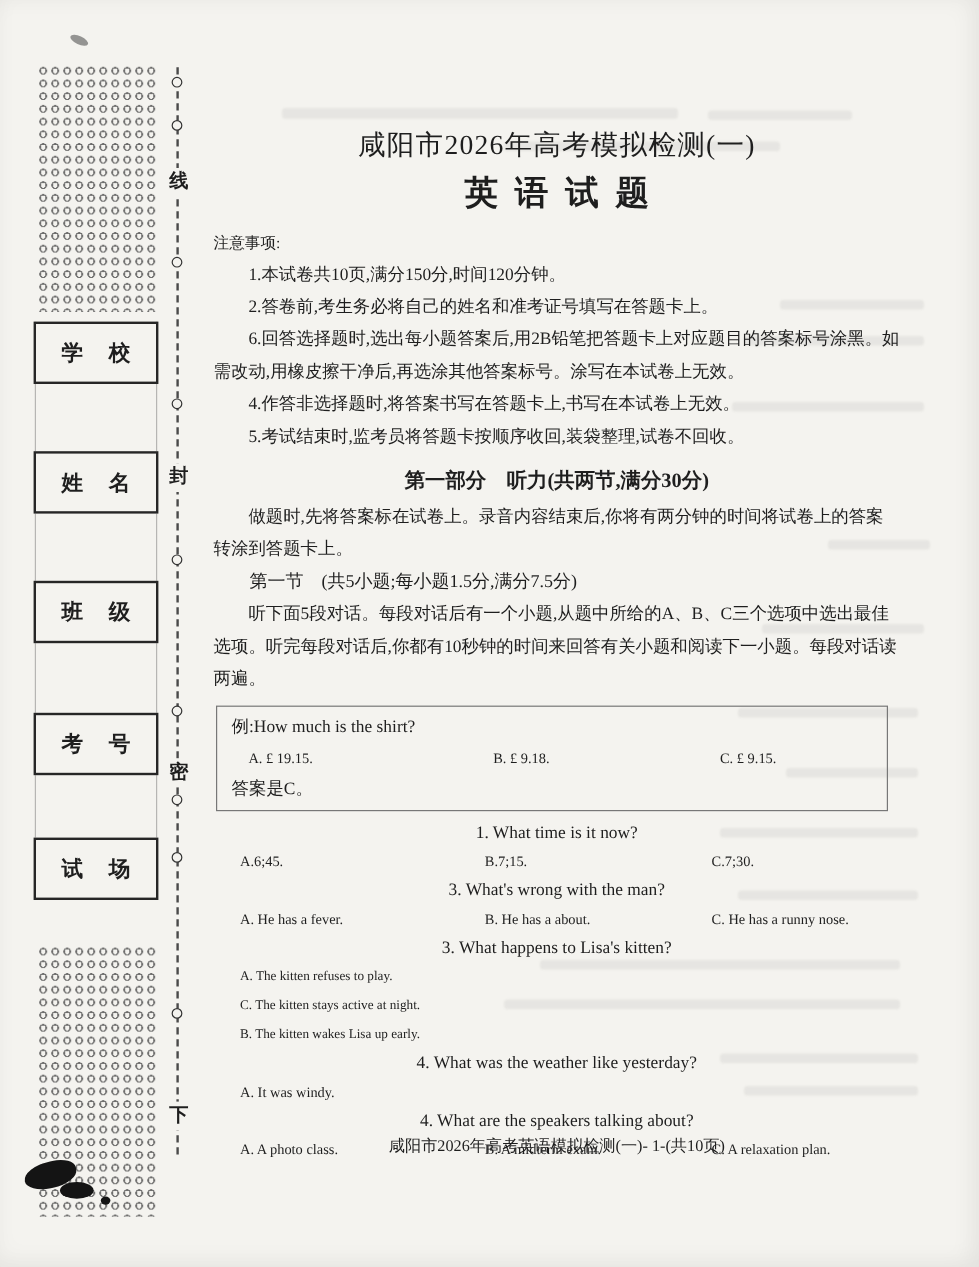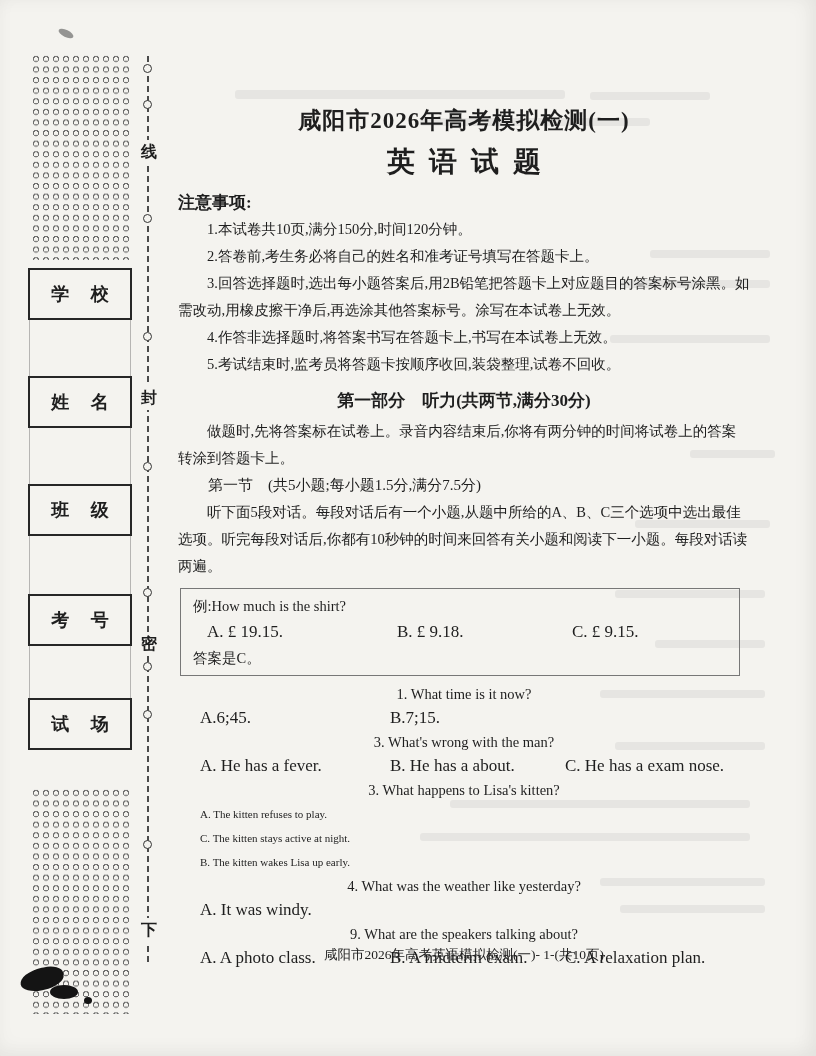--- a/index.html
+++ b/index.html
@@ -19,28 +19,28 @@
   .vline { position:absolute; width:1px; background:rgba(40,40,40,.3); top:268px; height:482px; z-index:1; }
   .fieldbox { position:absolute; left:28px; width:104px; height:52px; border:2px solid #262626;
      background:var(--paper); display:flex; align-items:center; justify-content:space-evenly;
      font-size:18px; font-weight:bold; z-index:1; }
   .seal { position:absolute; left:147px; top:56px; height:906px; width:0; border-left:2px dashed #4a4a4a; z-index:1; }
   .seal .o { position:absolute; left:-6px; width:9px; height:9px; border:1.5px solid #333;
      border-radius:50%; background:var(--paper); }
   .seal .ch { position:absolute; left:-11px; width:22px; text-align:center; background:var(--paper);
      font-size:16px; font-weight:bold; padding:4px 0; line-height:1; }
   .content { position:absolute; left:170px; top:0; width:580px; padding-left:8px; z-index:2; }
-  .title { margin:108px 0 0; text-align:center; font-size:23px; font-weight:bold; letter-spacing:1px; line-height:26px; }
+  .title { margin:108px 0 0; text-align:center; font-size:23px; font-weight:normal; letter-spacing:1px; line-height:26px; }
   .subtitle { margin:12px 0 0; text-align:center; font-size:28px; font-weight:bold; letter-spacing:14px; text-indent:14px; line-height:32px; }
-  .notice-h { margin-top:12px; font-size:17px; font-weight:bold; line-height:26px; }
+  .notice-h { margin-top:12px; font-size:13px; font-weight:normal; line-height:26px; }
   .note, .para { margin:0; font-size:14.5px; line-height:27px; text-indent:2em; }
   .part-h { margin:8px 0 2px; text-align:center; font-size:17px; font-weight:bold; line-height:30px; }
   .sec-h { font-size:15px; font-weight:normal; line-height:27px; text-indent:2em; }
   .example { margin:8px 0 6px 2px; width:560px; border:1px solid #777; padding:4px 12px; font-size:14.5px; line-height:26px; }
-  .optrow { display:flex; padding-left:22px; font-size:17px; line-height:24px; }
+  .optrow { display:flex; padding-left:22px; font-size:12px; line-height:24px;gap:14px; }
   .example .optrow { padding-left:14px; line-height:26px; }
   .optrow .o1 { width:190px; } .optrow .o2 { width:175px; } .optrow .o3 { flex:1; }
   .q { font-size:14.5px; line-height:24px;text-align:center; }
   .opt-stack > div { padding-left:22px; font-size:11px; line-height:24px; }
   .footer { position:absolute; left:170px; top:946px; width:588px; text-align:center; font-size:13.5px; z-index:2; }
   .smudge { position:absolute; background:#141414; z-index:3; }
 </style>
 </head>
 <body>
 
@@ -108,21 +108,21 @@
     <span class="ch" style="top:862px">下</span>
   </div>
 
   <div class="content">
     <h1 class="title">咸阳市2026年高考模拟检测(一)</h1>
     <h2 class="subtitle">英语试题</h2>
 
     <div class="notice-h">注意事项:</div>
     <p class="note">1.本试卷共10页,满分150分,时间120分钟。</p>
     <p class="note">2.答卷前,考生务必将自己的姓名和准考证号填写在答题卡上。</p>
-    <p class="note">3.回答选择题时,选出每小题答案后,用2B铅笔把答题卡上对应题目的答案标号涂黑。如需改动,用橡皮擦干净后,再选涂其他答案标号。涂写在本试卷上无效。</p>
+    <p class="note">6.回答选择题时,选出每小题答案后,用2B铅笔把答题卡上对应题目的答案标号涂黑。如需改动,用橡皮擦干净后,再选涂其他答案标号。涂写在本试卷上无效。</p>
     <p class="note">4.作答非选择题时,将答案书写在答题卡上,书写在本试卷上无效。</p>
     <p class="note">5.考试结束时,监考员将答题卡按顺序收回,装袋整理,试卷不回收。</p>
 
     <div class="part-h">第一部分　听力(共两节,满分30分)</div>
     <p class="para">做题时,先将答案标在试卷上。录音内容结束后,你将有两分钟的时间将试卷上的答案转涂到答题卡上。</p>
     <div class="sec-h">第一节　(共5小题;每小题1.5分,满分7.5分)</div>
     <p class="para">听下面5段对话。每段对话后有一个小题,从题中所给的A、B、C三个选项中选出最佳选项。听完每段对话后,你都有10秒钟的时间来回答有关小题和阅读下一小题。每段对话读两遍。</p>
 
     <div class="example">
       <div>例:How much is the shirt?</div>
@@ -132,50 +132,51 @@
         <span class="o3">C. £ 9.15.</span>
       </div>
       <div>答案是C。</div>
     </div>
 
     <div class="qblock">
       <div class="q">1. What time is it now?</div>
       <div class="optrow">
         <span class="o1">A.6;45.</span>
         <span class="o2">B.7;15.</span>
+        <span class="o3">C.7;30.</span>
       </div>
     </div>
 
     <div class="qblock">
       <div class="q">3. What's wrong with the man?</div>
       <div class="optrow">
         <span class="o1">A. He has a fever.</span>
         <span class="o2">B. He has a about.</span>
-        <span class="o3">C. He has a exam nose.</span>
+        <span class="o3">C. He has a runny nose.</span>
       </div>
     </div>
 
     <div class="qblock">
       <div class="q">3. What happens to Lisa's kitten?</div>
       <div class="opt-stack">
         <div>A. The kitten refuses to play.</div>
         <div>C. The kitten stays active at night.</div>
         <div>B. The kitten wakes Lisa up early.</div>
       </div>
     </div>
 
     <div class="qblock">
       <div class="q">4. What was the weather like yesterday?</div>
       <div class="optrow">
         <span class="o1">A. It was windy.</span>
       </div>
     </div>
 
     <div class="qblock">
-      <div class="q">9. What are the speakers talking about?</div>
+      <div class="q">4. What are the speakers talking about?</div>
       <div class="optrow">
         <span class="o1">A. A photo class.</span>
         <span class="o2">B. A midterm exam.</span>
         <span class="o3">C. A relaxation plan.</span>
       </div>
     </div>
   </div>
 
   <div class="footer">咸阳市2026年高考英语模拟检测(一)- 1-(共10页)</div>
 

